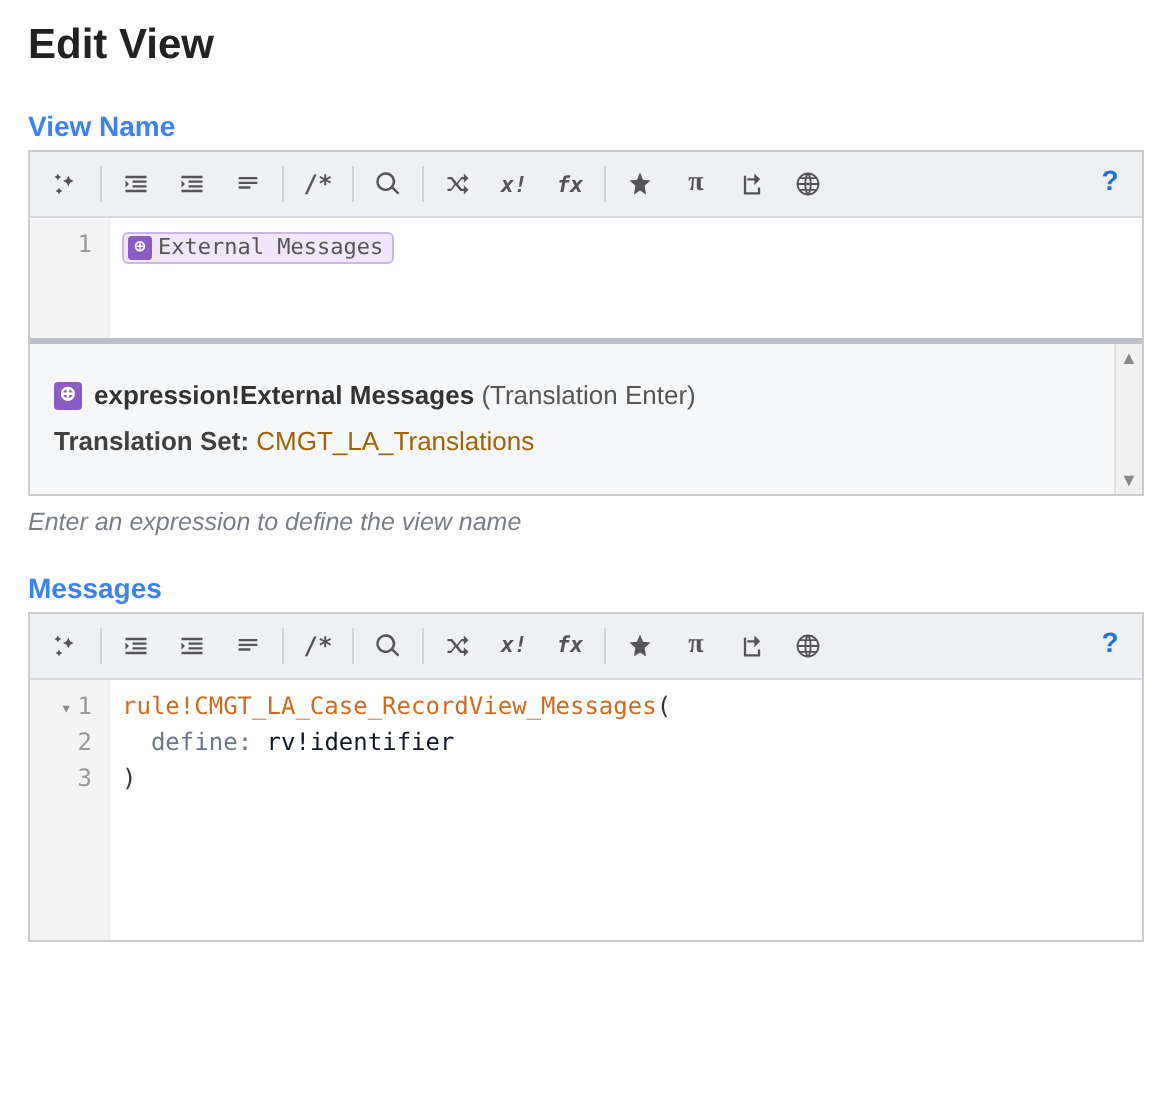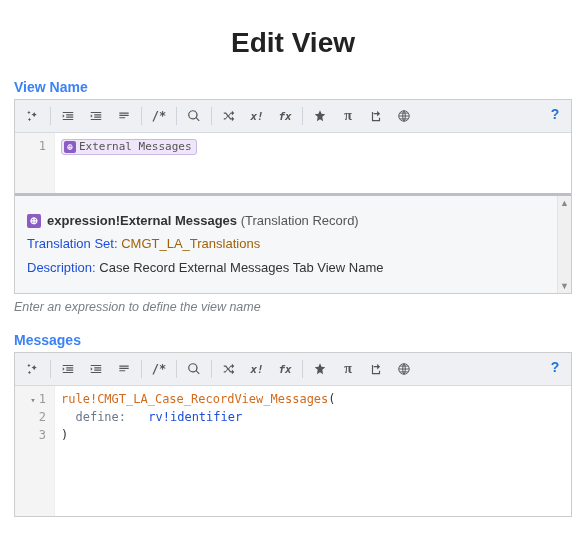--- a/index.html
+++ b/index.html
@@ -6,25 +6,24 @@
   body {
     margin: 0;
     padding: 8px 14px 20px;
     font-family: "Segoe UI", -apple-system, sans-serif;
     font-size: 13px;
     color: #333;
     background: #fff;
     width: 586px;
   }
   h1 {
-    font-size: 28px;
+    font-size: 21px;
     font-weight: 600;
-    margin: 19px 0 20px;
+    margin: 3px 0 20px;
     color: #222;
-    text-align: center;
   }
   .field-label {
     font-size: 14px;
     font-weight: 700;
     color: #3b82f6;
     margin: 6px 0 4px;
   }
   .editor-box {
     border: 1px solid #ccc;
     background: #fff;
@@ -127,21 +126,21 @@
     font-size: 13px;
   }
   .info-row { margin: 4px 0; line-height: 1.5; }
   .info-title { font-weight: 600; display:inline-flex; align-items:center; gap:6px;}
   .info-title .glyph {
     width: 14px;height:14px;background:#8a5cc4;border-radius:2px;color:#fff;font-size:10px;
     display:flex;align-items:center;justify-content:center;font-weight:700;
   }
   .muted { color: #555; font-weight: 400; }
   .link { color: #a16207; cursor: pointer; }
-  .semib { font-weight: 400; color:#1d4ed8;}
+  .semib { font-weight: 700; color:#404040;}
   .scrollbar {
     position: absolute;
     right: 0; top: 0; bottom: 0;
     width: 14px;
     background: #f0f0f0;
     border-left: 1px solid #e3e3e3;
   }
   .scrollbar .up, .scrollbar .down {
     height: 14px;
     display:flex;align-items:center;justify-content:center;
@@ -149,21 +148,21 @@
   }
   .scrollbar .down { position:absolute; bottom:0; left:0; right:0;}
   .hint {
     color: #7a7f87;
     font-size: 12.5px;
     margin: 6px 0 18px;
     font-style: italic;
   }
   .kw-rule { color: #d16b1f; }
   .kw-param { color: #6b788a; }
-  .kw-rv { color: #1d4ed8; margin-left: 15px; }
+  .kw-rv { color: #0f172a; }
   svg { display:block; }
 </style>
 </head>
 <body>
 
 <h1>Edit View</h1>
 
 <div class="field-label">View Name</div>
 <div class="editor-box">
   <div class="toolbar">
@@ -234,31 +233,27 @@
   <div class="info-panel">
     <div class="scrollbar">
       <div class="up">▲</div>
       <div class="down">▼</div>
     </div>
     <div class="info-row">
       <span class="info-title">
         <span class="glyph">⊕</span>
         <span>
           <span>expression!</span><span>External Messages</span>
-          <span class="muted">(Translation Record)</span>
+          <span class="muted">(Translation Enter)</span>
         </span>
       </span>
     </div>
     <div class="info-row">
       <span class="semib">Translation Set</span><span class="semib">: </span>
       <span class="link">CMGT_LA_Translations</span>
-    </div>
-    <div class="info-row">
-      <span class="semib">Description</span><span class="semib">: </span>
-      <span>Case Record External Messages Tab View Name</span>
     </div>
   </div>
 </div>
 
 <div class="hint">Enter an expression to define the view name</div>
 
 <div class="field-label">Messages</div>
 <div class="editor-box">
   <div class="toolbar">
     <span class="tb-btn">

